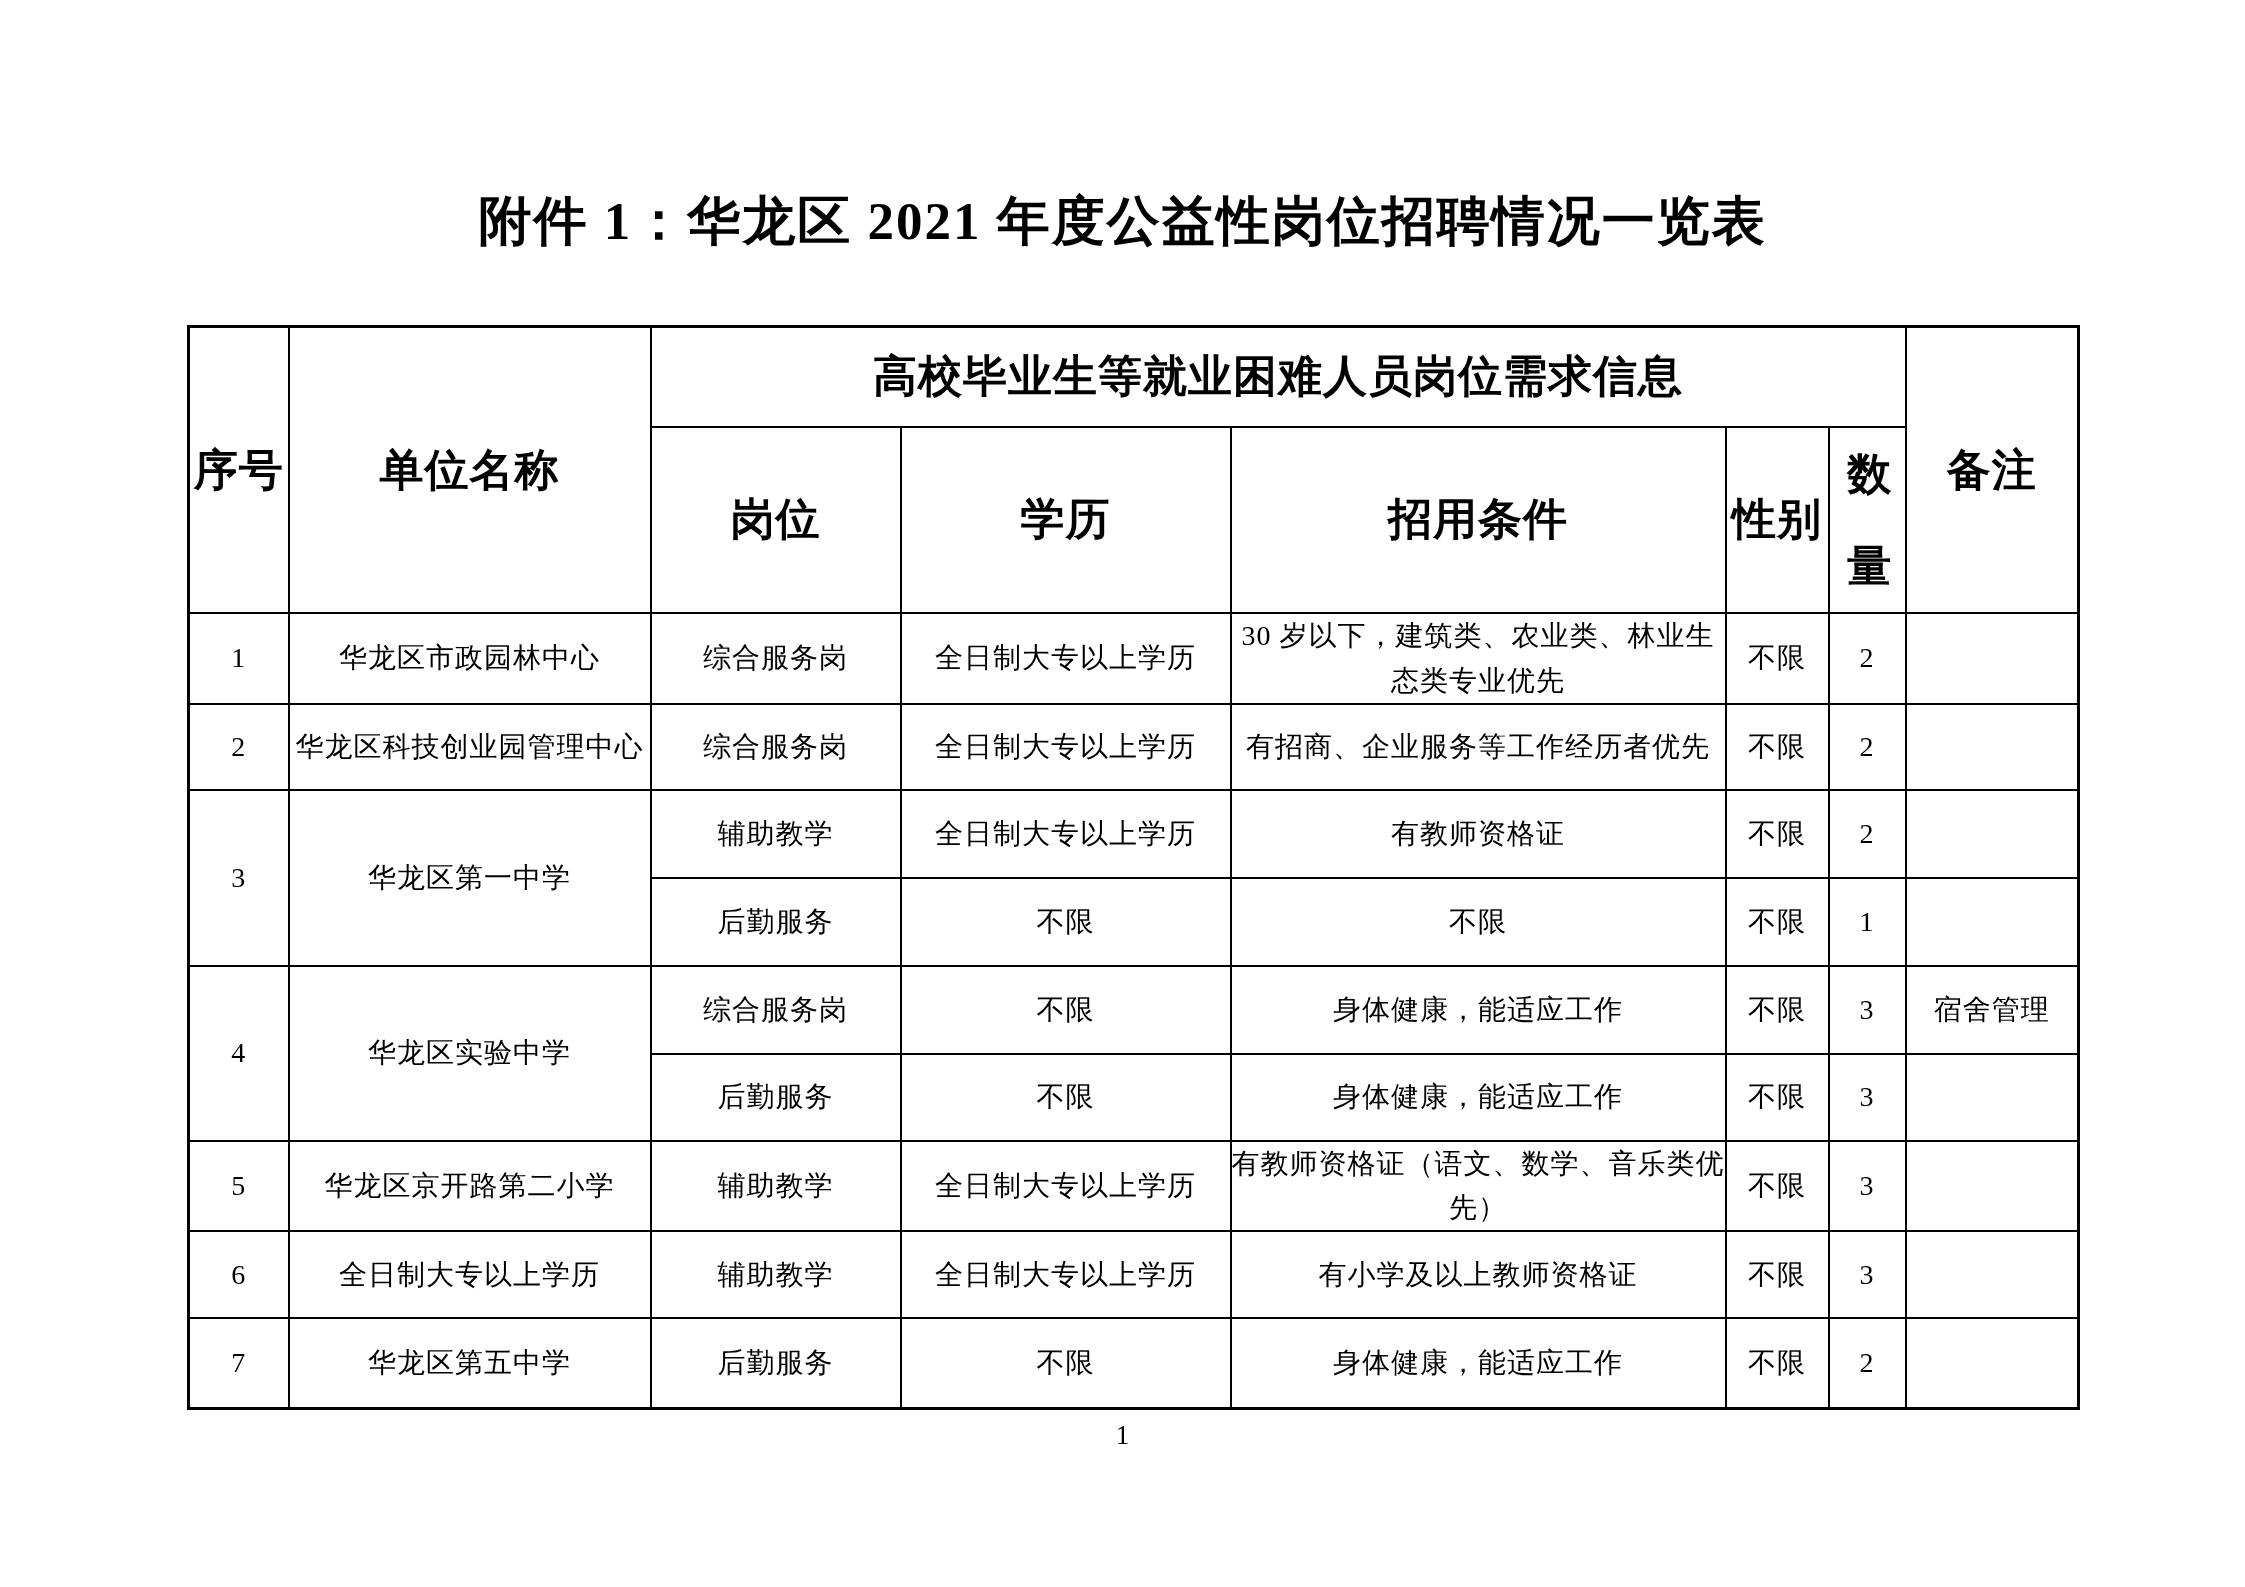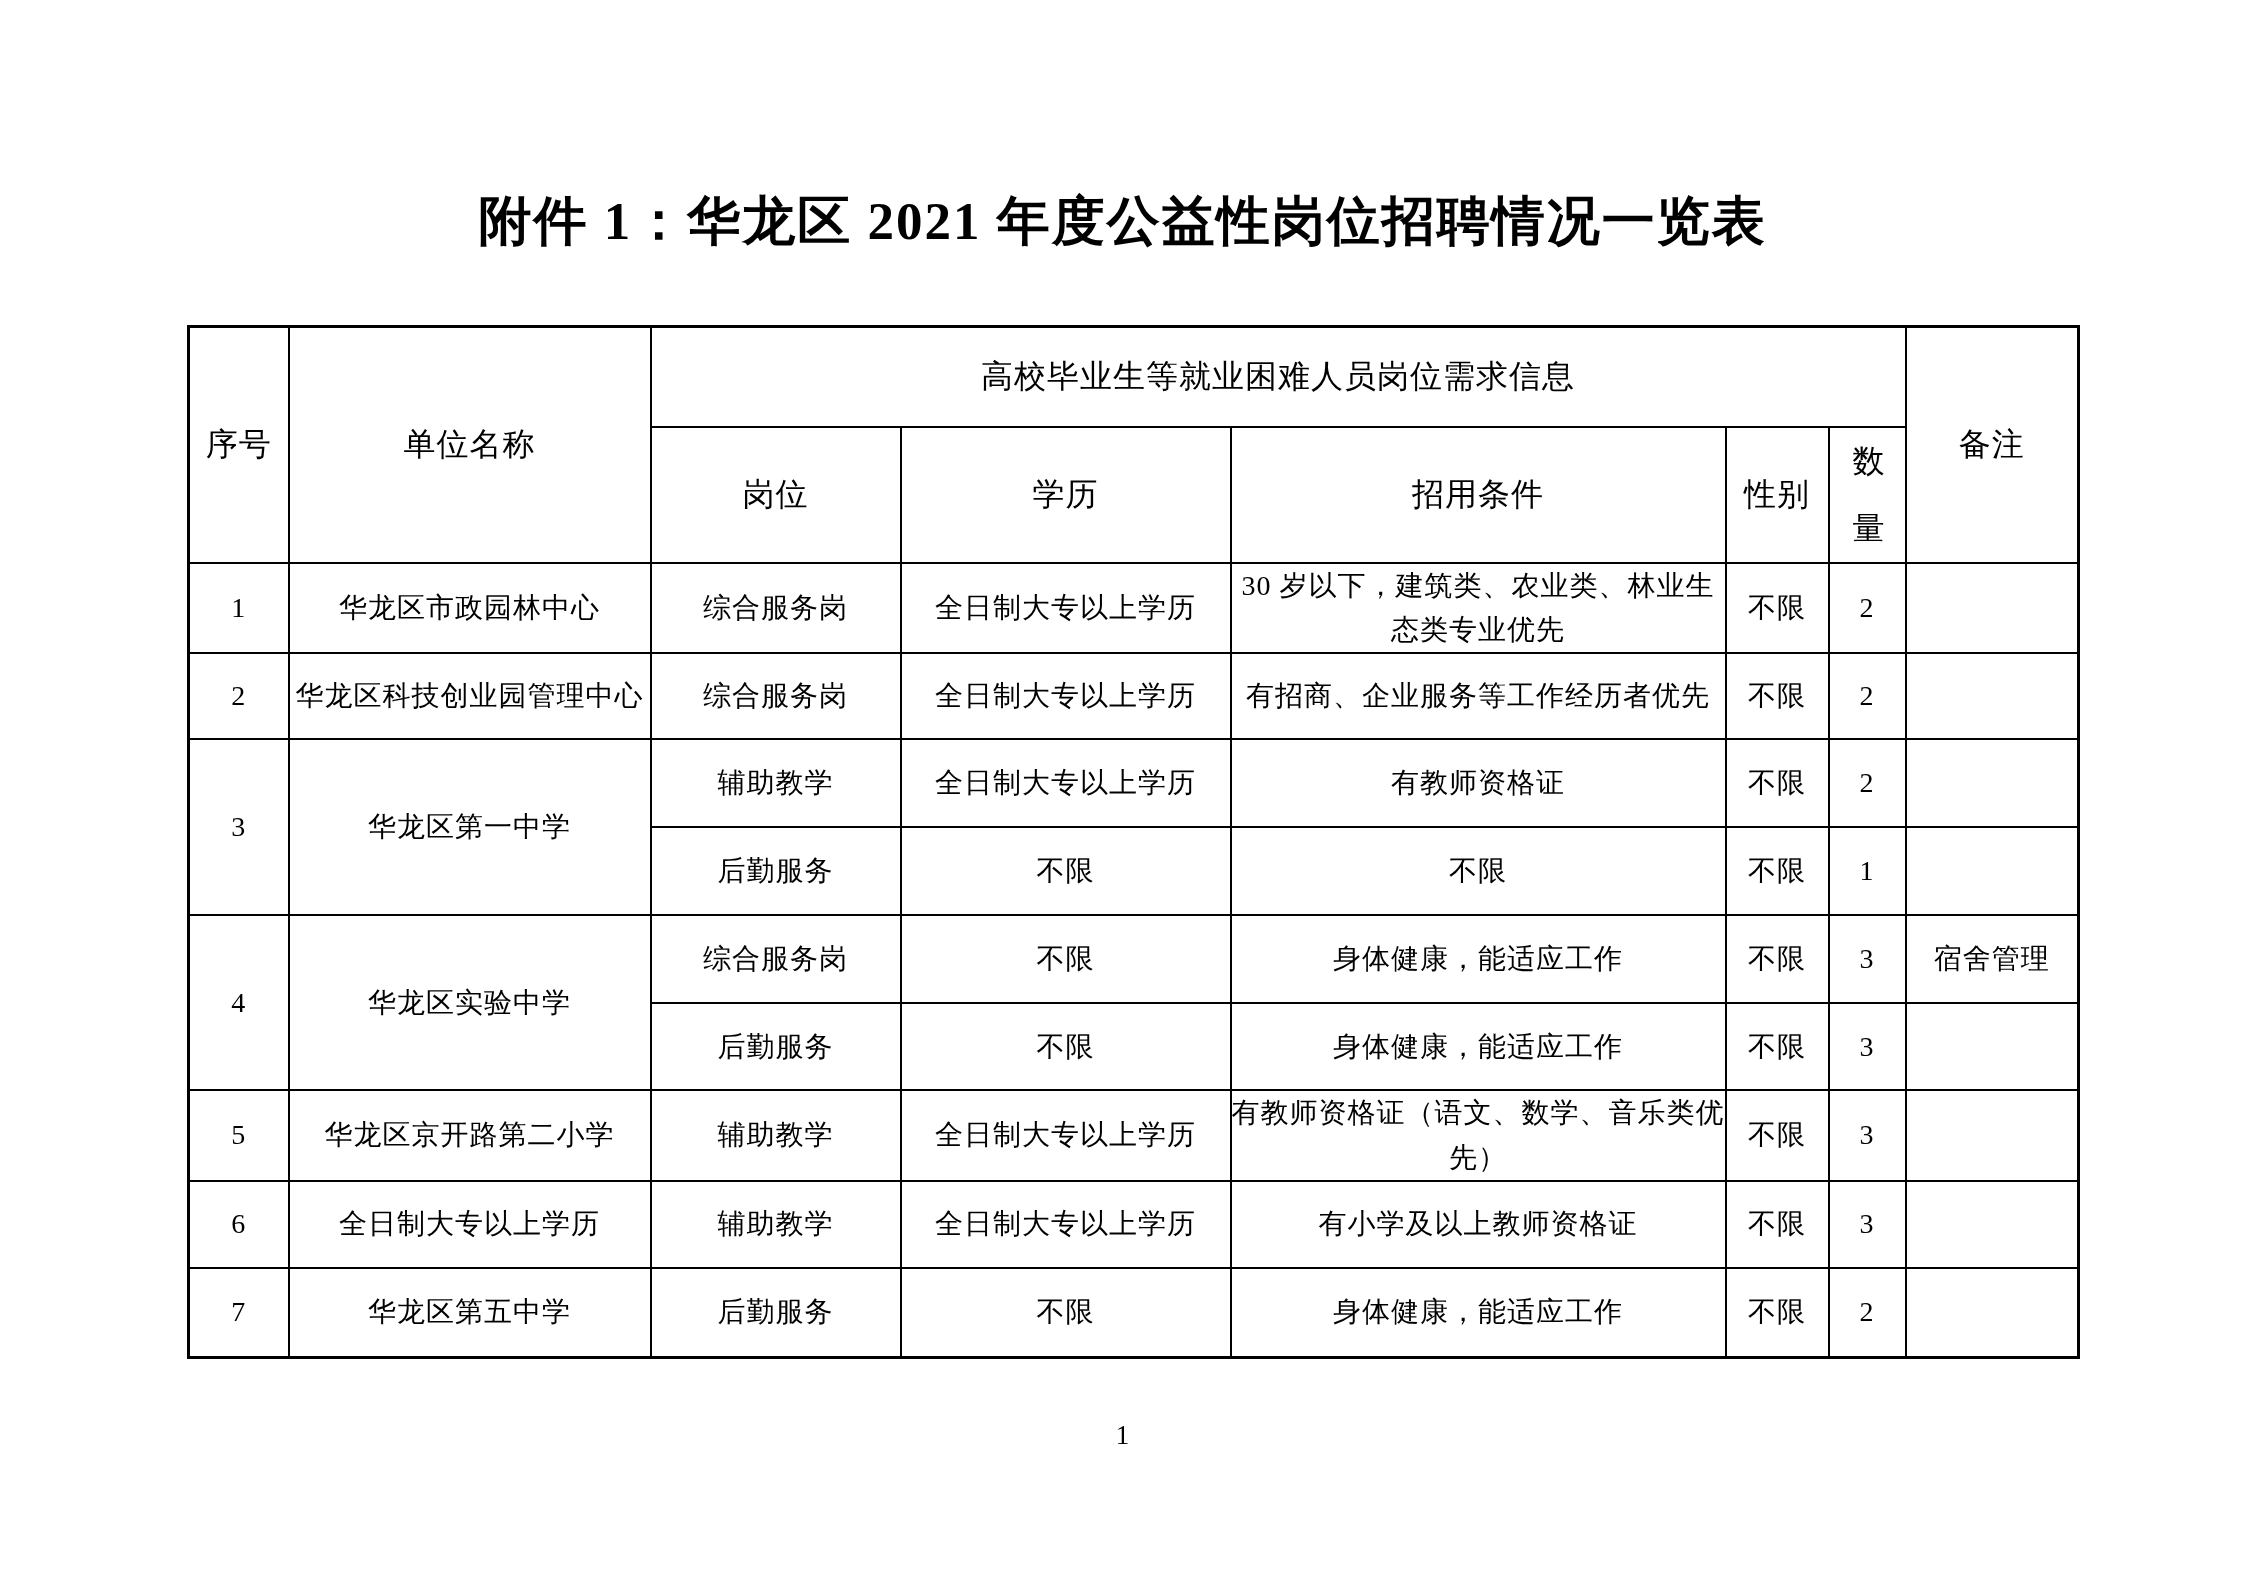--- a/index.html
+++ b/index.html
@@ -28,22 +28,22 @@
   }
   table.main td, table.main th{
     border:2px solid #000;
     text-align:center;
     vertical-align:middle;
     padding:0;
     overflow:hidden;
   }
   .hdr{
     font-family:"Liberation Sans","DejaVu Sans",sans-serif;
-    font-weight:normal;
-    font-size:32px;
+    font-weight:bold;
+    font-size:44px;
     letter-spacing:1px;
     border-radius:22px;
   }
   .data{
     font-family:"Liberation Serif","DejaVu Serif",serif;
     font-size:28px;
     letter-spacing:1px;
     line-height:1.58;
   }
   td.cond{padding:2px 10px;}

